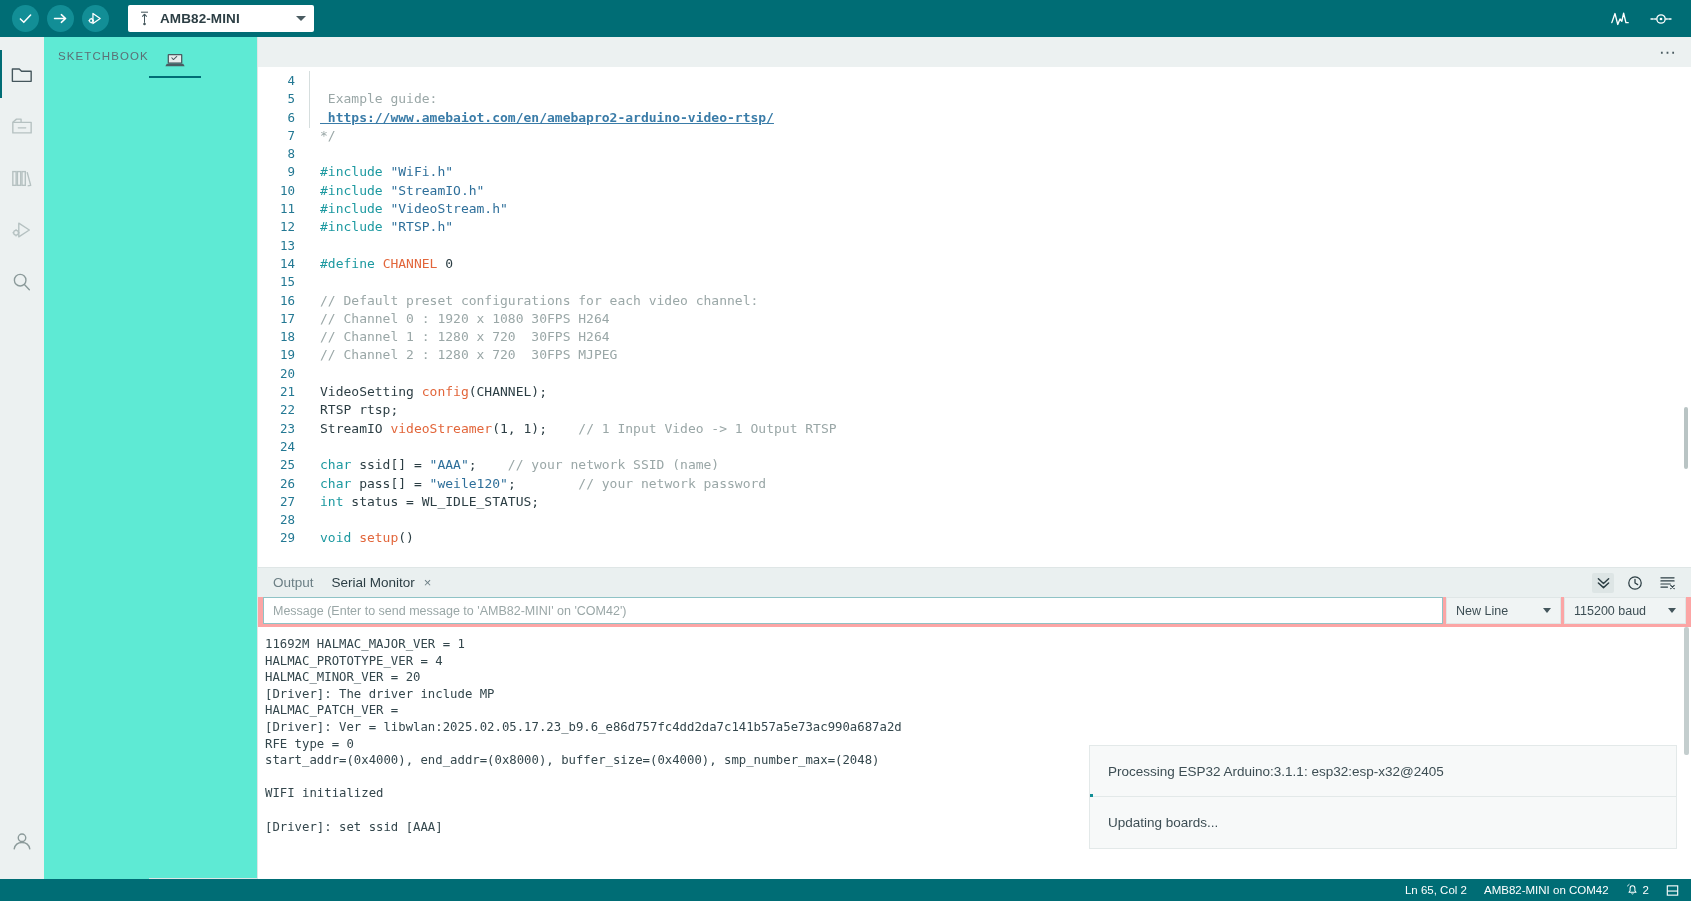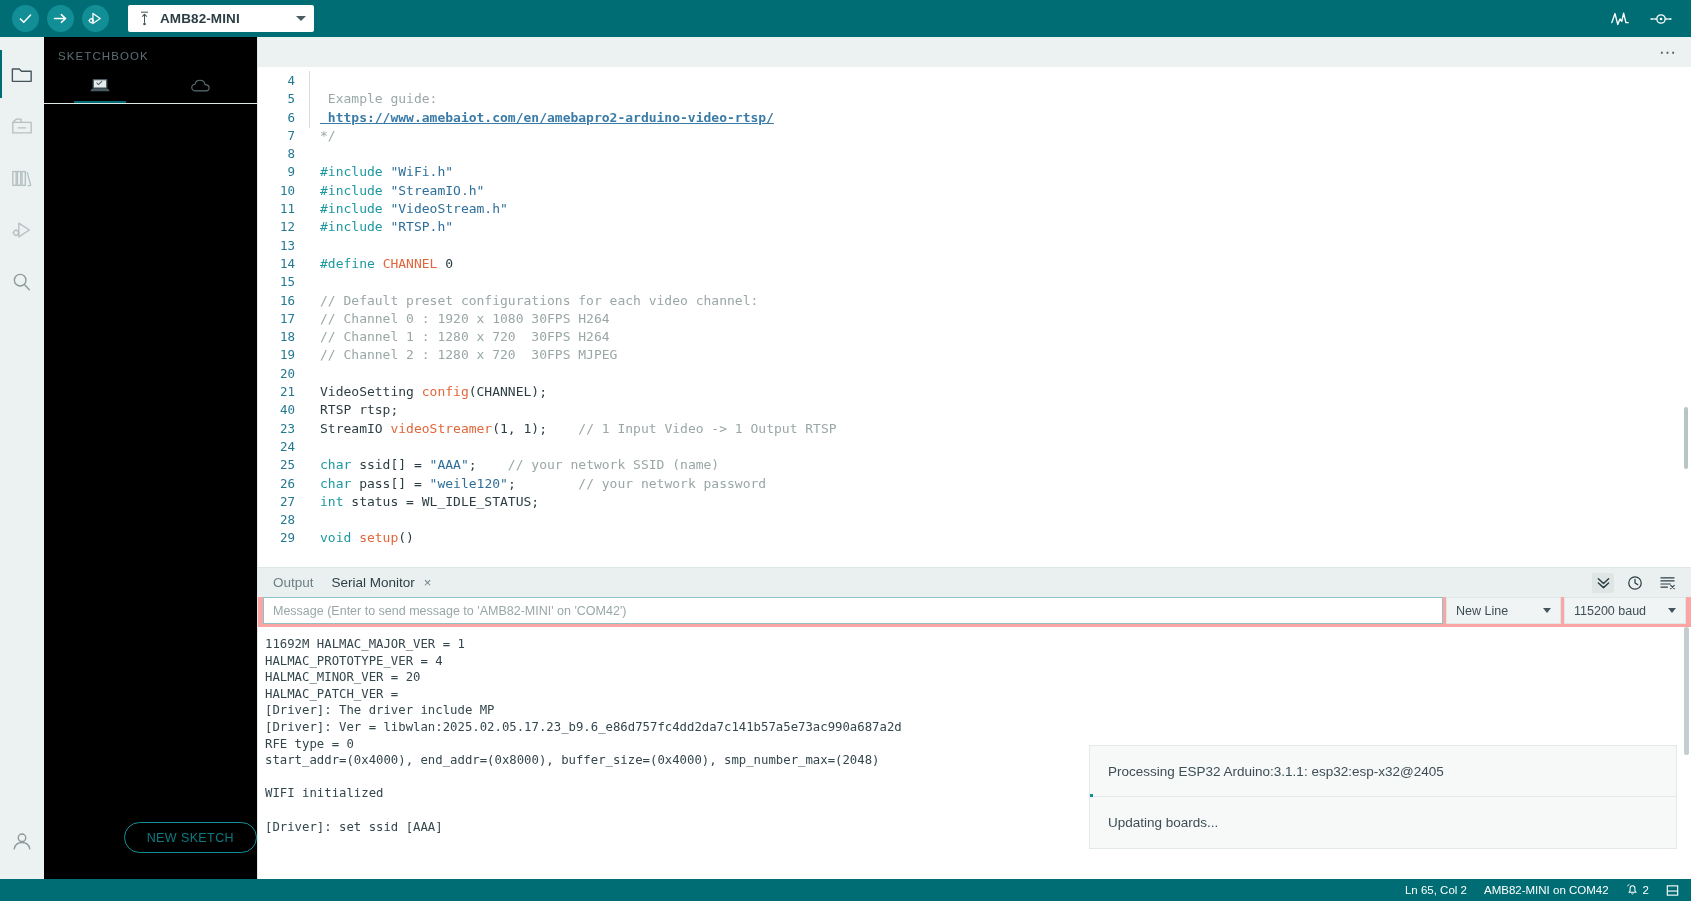--- a/index.html
+++ b/index.html
@@ -56,23 +56,23 @@
     width: 44px; height: 48px; display: flex; align-items: center; justify-content: center;
     cursor: pointer; position: relative;
   }
   .act-item.active::before {
     content:""; position: absolute; left: 0; top: 0; bottom: 0; width: 2px; background: #006d75;
   }
   .act-bottom { margin-top: auto; margin-bottom: 14px; }
 
   
   .sidepanel {
-    width: 214px; flex: 0 0 214px; background: #000000;
+    width: 214px; flex: 0 0 214px; background: #5eead4;
     border-right: 1px solid #dfe6e6;
-    display: flex; flex-direction: column; position: relative;
+    display: flex; flex-direction: row; position: relative;
   }
   .sp-title {
     font-size: 11.5px; letter-spacing: 1.1px; color: #5c6f75;
     padding: 13px 0 0 14px; font-weight: 400;
   }
   .sp-tabs {
     display: flex; justify-content: center; gap: 50px;
     margin-top: 12px; border-bottom: 1px solid #dfe6e6; padding-bottom: 0;
   }
   .sp-tab {
@@ -369,21 +369,21 @@
             <div class="cl"><div class="ln">12</div><div class="gutter-bar"></div><div class="ctext"><span class="t-pre">#include </span><span class="t-str">"RTSP.h"</span></div></div>
             <div class="cl"><div class="ln">13</div><div class="gutter-bar"></div><div class="ctext"></div></div>
             <div class="cl"><div class="ln">14</div><div class="gutter-bar"></div><div class="ctext"><span class="t-pre">#define </span><span class="t-fn">CHANNEL</span><span class="t-pl"> 0</span></div></div>
             <div class="cl"><div class="ln">15</div><div class="gutter-bar"></div><div class="ctext"></div></div>
             <div class="cl"><div class="ln">16</div><div class="gutter-bar"></div><div class="ctext"><span class="t-cmt">// Default preset configurations for each video channel:</span></div></div>
             <div class="cl"><div class="ln">17</div><div class="gutter-bar"></div><div class="ctext"><span class="t-cmt">// Channel 0 : 1920 x 1080 30FPS H264</span></div></div>
             <div class="cl"><div class="ln">18</div><div class="gutter-bar"></div><div class="ctext"><span class="t-cmt">// Channel 1 : 1280 x 720  30FPS H264</span></div></div>
             <div class="cl"><div class="ln">19</div><div class="gutter-bar"></div><div class="ctext"><span class="t-cmt">// Channel 2 : 1280 x 720  30FPS MJPEG</span></div></div>
             <div class="cl"><div class="ln">20</div><div class="gutter-bar"></div><div class="ctext"></div></div>
             <div class="cl"><div class="ln">21</div><div class="gutter-bar"></div><div class="ctext"><span class="t-pl">VideoSetting </span><span class="t-fn">config</span><span class="t-pl">(CHANNEL);</span></div></div>
-            <div class="cl"><div class="ln">40</div><div class="gutter-bar"></div><div class="ctext"><span class="t-pl">RTSP rtsp;</span></div></div>
+            <div class="cl"><div class="ln">22</div><div class="gutter-bar"></div><div class="ctext"><span class="t-pl">RTSP rtsp;</span></div></div>
             <div class="cl"><div class="ln">23</div><div class="gutter-bar"></div><div class="ctext"><span class="t-pl">StreamIO </span><span class="t-fn">videoStreamer</span><span class="t-pl">(1, 1);</span><span class="t-cmt">    // 1 Input Video -&gt; 1 Output RTSP</span></div></div>
             <div class="cl"><div class="ln">24</div><div class="gutter-bar"></div><div class="ctext"></div></div>
             <div class="cl"><div class="ln">25</div><div class="gutter-bar"></div><div class="ctext"><span class="t-kw">char</span><span class="t-pl"> ssid[] = </span><span class="t-str">"AAA"</span><span class="t-pl">;</span><span class="t-cmt">    // your network SSID (name)</span></div></div>
             <div class="cl"><div class="ln">26</div><div class="gutter-bar"></div><div class="ctext"><span class="t-kw">char</span><span class="t-pl"> pass[] = </span><span class="t-str">"weile120"</span><span class="t-pl">;</span><span class="t-cmt">        // your network password</span></div></div>
             <div class="cl"><div class="ln">27</div><div class="gutter-bar"></div><div class="ctext"><span class="t-kw">int</span><span class="t-pl"> status = WL_IDLE_STATUS;</span></div></div>
             <div class="cl"><div class="ln">28</div><div class="gutter-bar"></div><div class="ctext"></div></div>
             <div class="cl"><div class="ln">29</div><div class="gutter-bar"></div><div class="ctext"><span class="t-kw">void</span><span class="t-pl"> </span><span class="t-fn">setup</span><span class="t-pl">()</span></div></div>
           </div>
         <div class="ed-scroll-v"></div>
       </div>
@@ -429,22 +429,22 @@
             <span class="lbl">115200 baud</span>
             <span class="caret-sm"></span>
           </div>
         </div>
 
         <div class="serial-out">
           <div id="serial-lines">
               <div class="sline">11692M HALMAC_MAJOR_VER = 1</div>
               <div class="sline">HALMAC_PROTOTYPE_VER = 4</div>
               <div class="sline">HALMAC_MINOR_VER = 20</div>
+              <div class="sline">[Driver]: The driver include MP</div>
               <div class="sline">HALMAC_PATCH_VER = </div>
-              <div class="sline">[Driver]: The driver include MP</div>
               <div class="sline">[Driver]: Ver = libwlan:2025.02.05.17.23_b9.6_e86d757fc4dd2da7c141b57a5e73ac990a687a2d</div>
               <div class="sline">RFE type = 0</div>
               <div class="sline">start_addr=(0x4000), end_addr=(0x8000), buffer_size=(0x4000), smp_number_max=(2048)</div>
               <div class="sline">&nbsp;</div>
               <div class="sline">WIFI initialized</div>
               <div class="sline">&nbsp;</div>
               <div class="sline">[Driver]: set ssid [AAA]</div>
             </div>
           <div class="panel-scroll"></div>
         </div>

